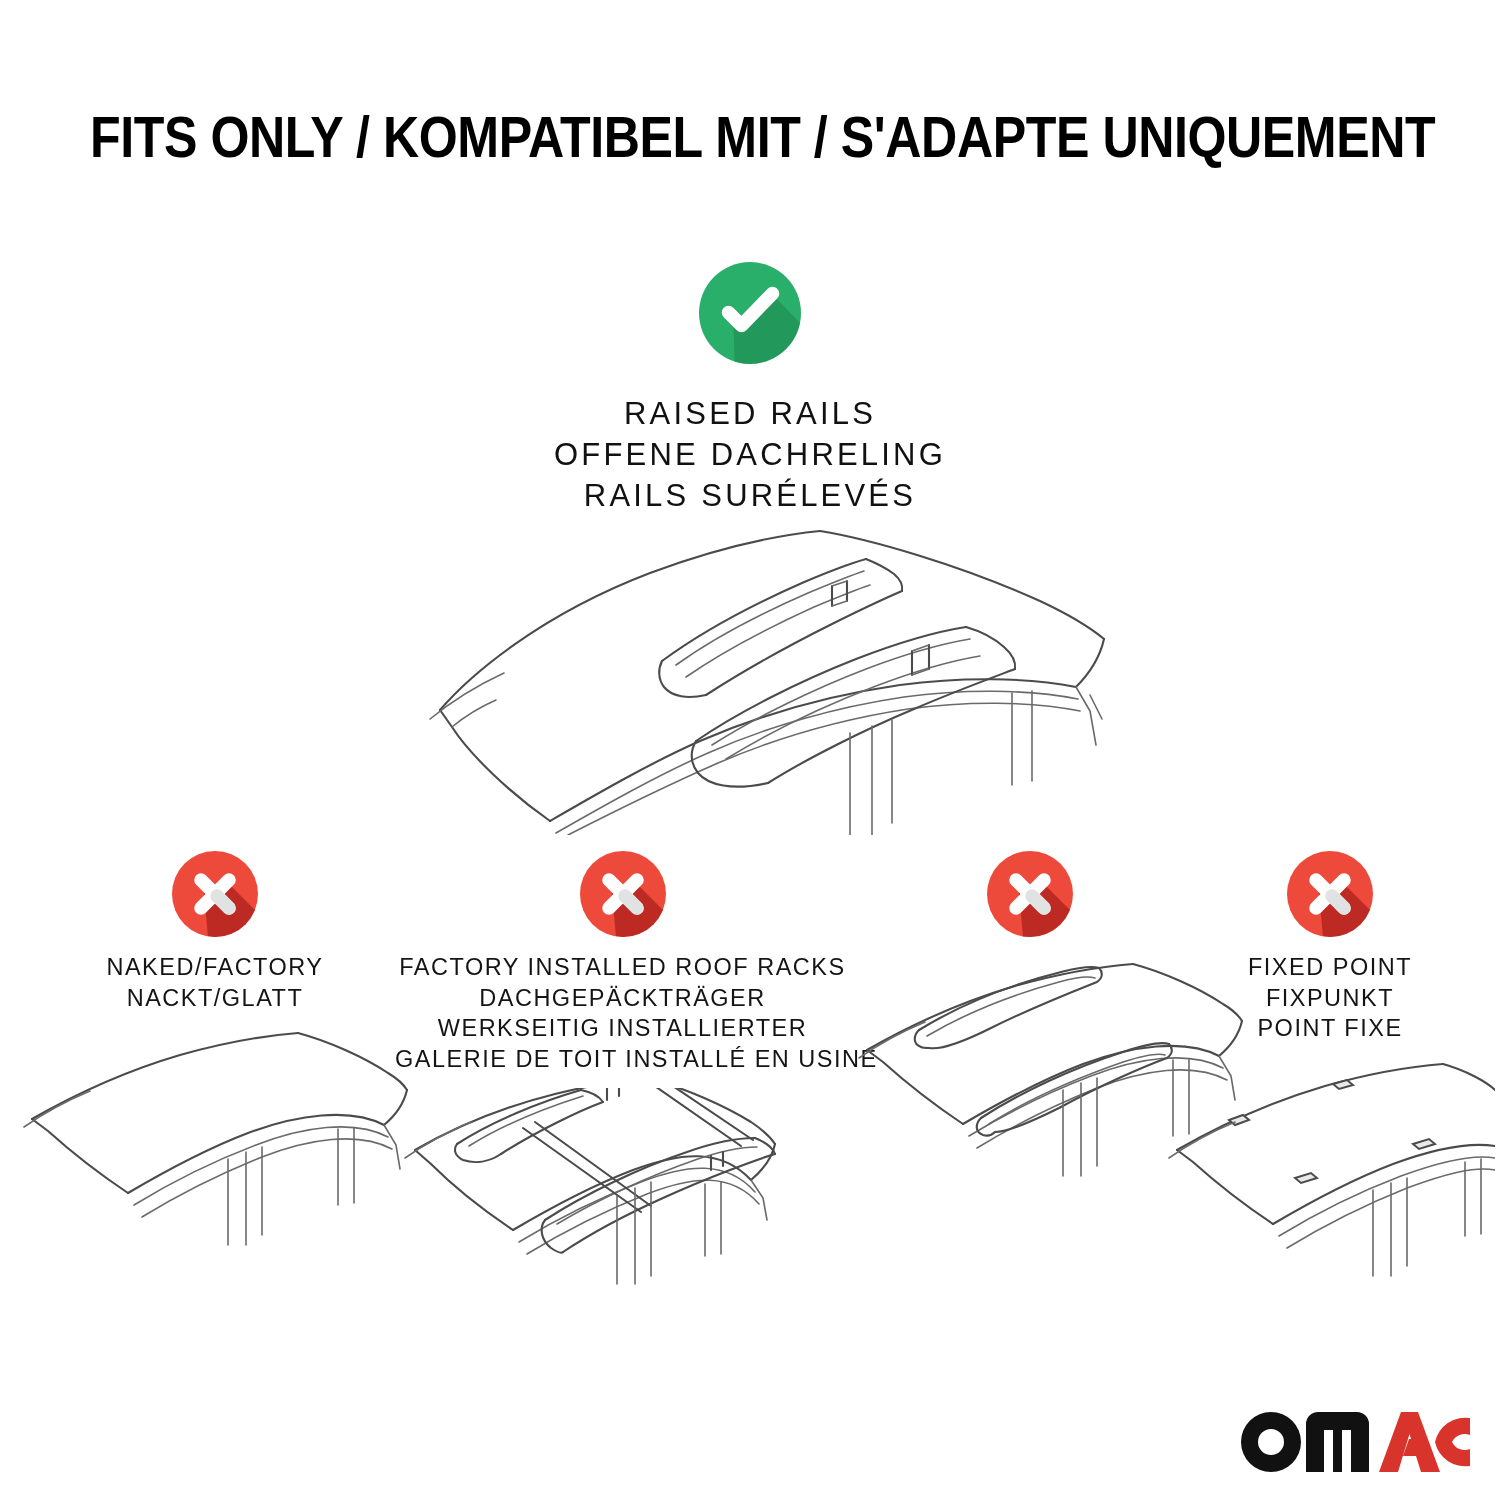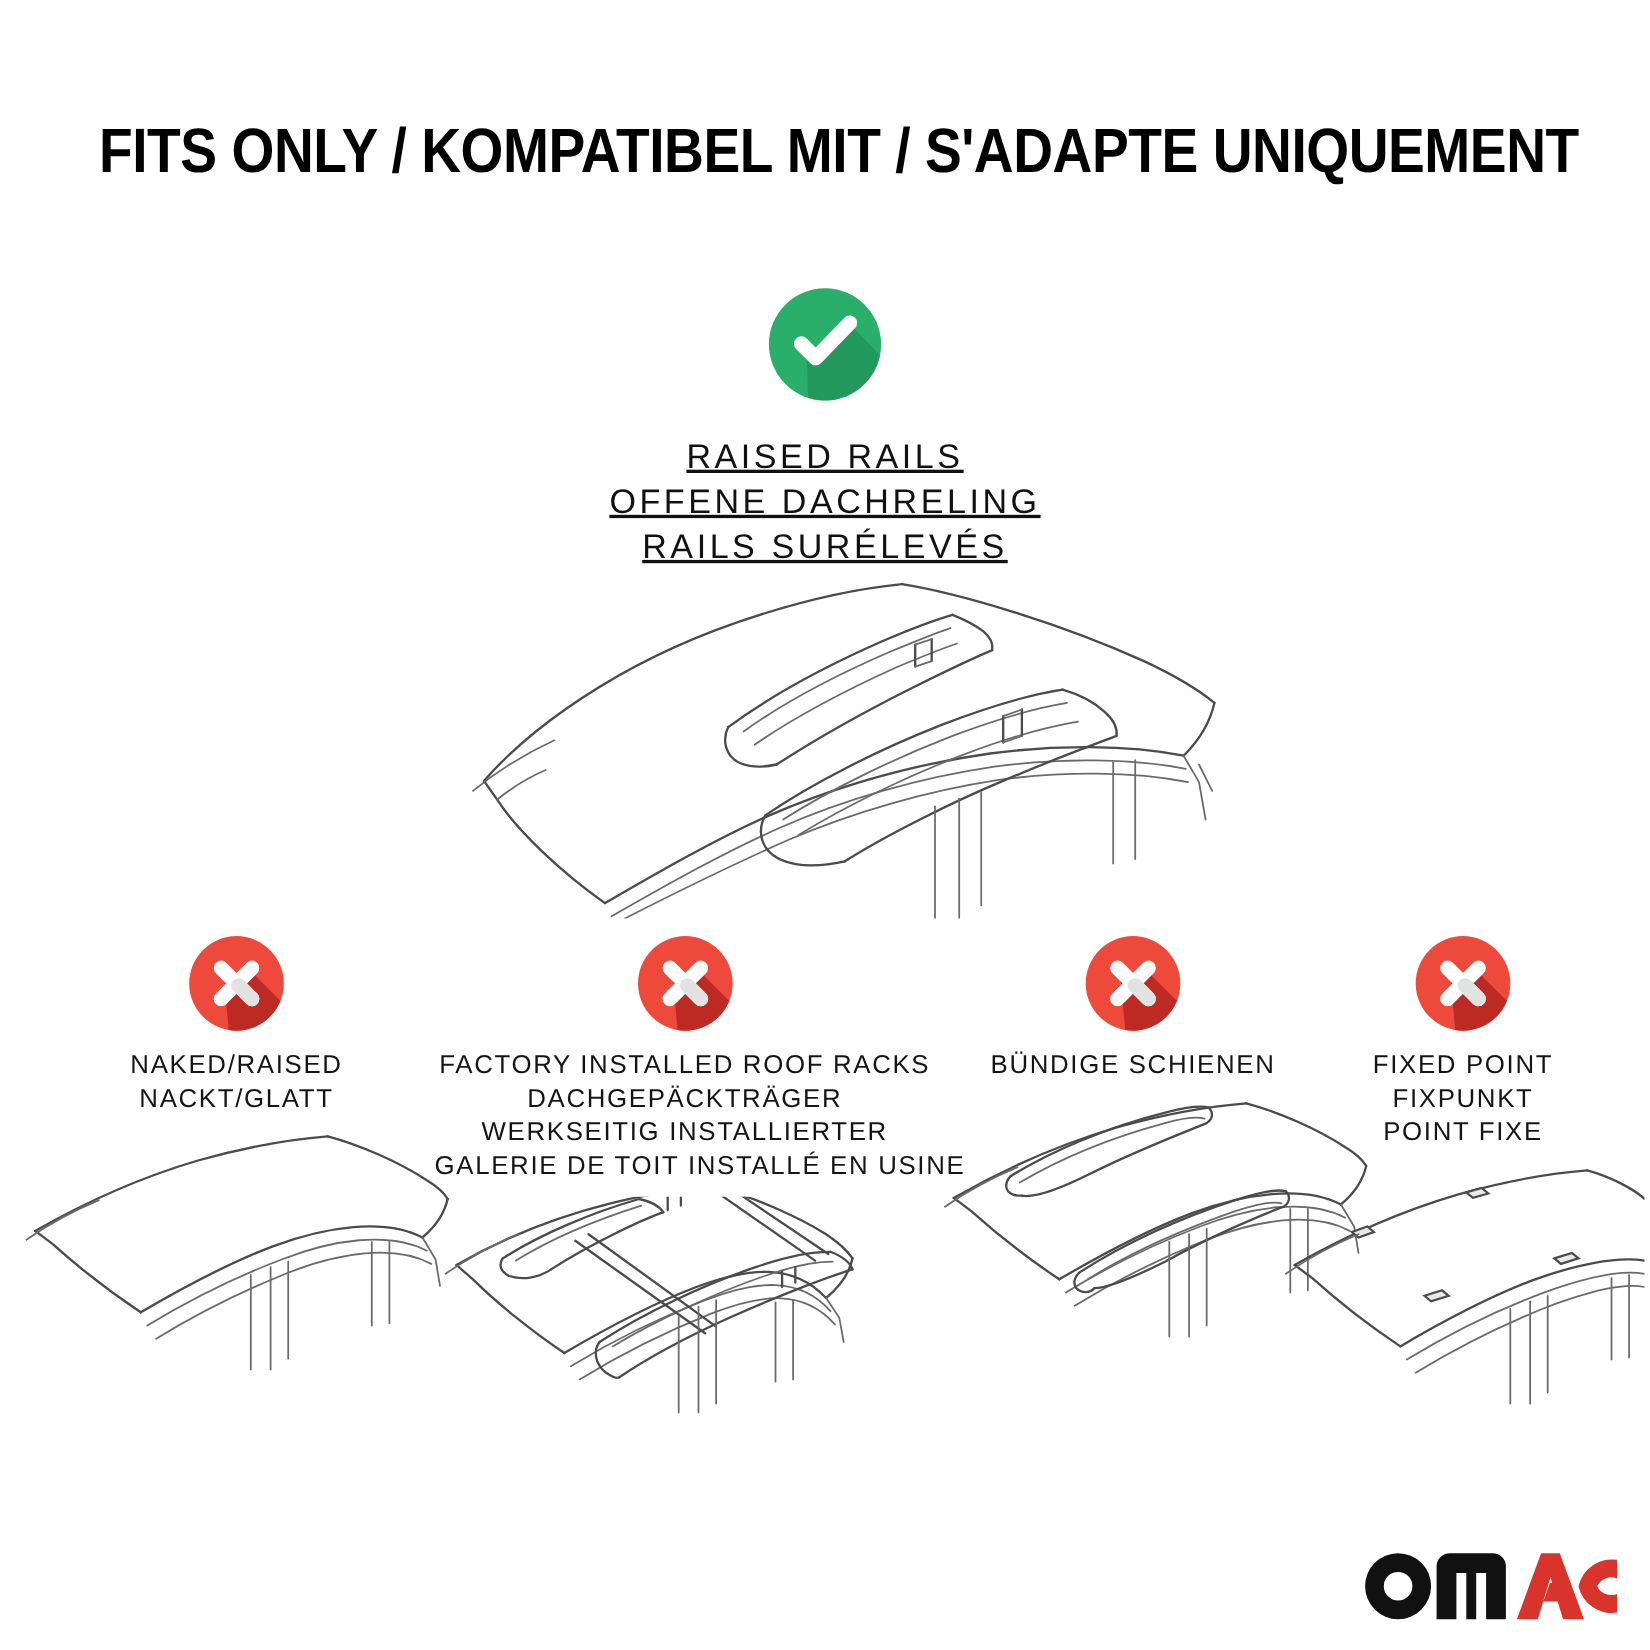--- a/index.html
+++ b/index.html
@@ -46,21 +46,21 @@
     line-height: 0;
   }
   .good-labels {
     margin-top: 22px;
     font-size: 31px;
     letter-spacing: 3.2px;
     line-height: 1.32;
     color: #111111;
     font-weight: 400;
   }
-  .good-labels div { white-space: nowrap; text-decoration: underline; }
+  .good-labels div { white-space: nowrap; }
 
   
   .main-illo {
     position: absolute;
     top: 505px;
     left: 400px;
     width: 720px;
     height: 330px;
   }
 
@@ -220,21 +220,21 @@
           </g>
           <g stroke-linecap="round">
             <path d="M32 32 L60 60" stroke="#ffffff" stroke-width="13.5"></path>
             <path d="M60 32 L32 60" stroke="#ffffff" stroke-width="13.5"></path>
             <path d="M48 48 L60 60" stroke="#e0e3e2" stroke-width="13.5"></path>
           </g>
         </svg>
       </span>
     </div>
     <div class="col-labels">
-      <div>NAKED/RAISED</div>
+      <div>NAKED/FACTORY</div>
       <div>NACKT/GLATT</div>
     </div>
     <div class="col-thumb">
       <svg width="390" height="230" viewBox="0 0 390 230">
         <path class="stroke" d="M12 92 C40 76 92 48 160 28 C210 14 252 8 278 6"></path>
         <path class="stroke" d="M278 6 C308 14 344 30 368 46 C378 52 384 58 387 63"></path>
         <path class="stroke" d="M12 92 L28 104 C48 122 78 146 108 166"></path>
         <path class="stroke" d="M387 63 C384 76 376 88 364 98"></path>
         <path class="stroke" d="M108 166 C142 146 186 122 228 106 C276 88 330 80 364 98"></path>
         <path class="stroke-thin" d="M114 178 C150 156 194 134 236 118 C282 100 334 92 368 110"></path>
@@ -334,21 +334,20 @@
           </g>
           <g stroke-linecap="round">
             <path d="M32 32 L60 60" stroke="#ffffff" stroke-width="13.5"></path>
             <path d="M60 32 L32 60" stroke="#ffffff" stroke-width="13.5"></path>
             <path d="M48 48 L60 60" stroke="#e0e3e2" stroke-width="13.5"></path>
           </g>
         </svg>
       </span>
     </div>
     <div class="col-labels">
-      <div>BÜNDIGE SCHIENEN</div>
     </div>
     <div class="col-thumb">
       <svg width="390" height="230" viewBox="0 0 390 230">
         <path class="stroke" d="M12 92 C40 76 92 48 160 28 C210 14 252 8 278 6"></path>
         <path class="stroke" d="M278 6 C308 14 344 30 368 46 C378 52 384 58 387 63"></path>
         <path class="stroke" d="M12 92 L28 104 C48 122 78 146 108 166"></path>
         <path class="stroke" d="M387 63 C384 76 376 88 364 98"></path>
         <path class="stroke" d="M108 166 C142 146 186 122 228 106 C276 88 330 80 364 98"></path>
         <path class="stroke-thin" d="M114 178 C150 156 194 134 236 118 C282 100 334 92 368 110"></path>
         <path class="stroke-thin" d="M122 190 C158 168 202 146 242 130 C288 112 338 104 372 122"></path>

